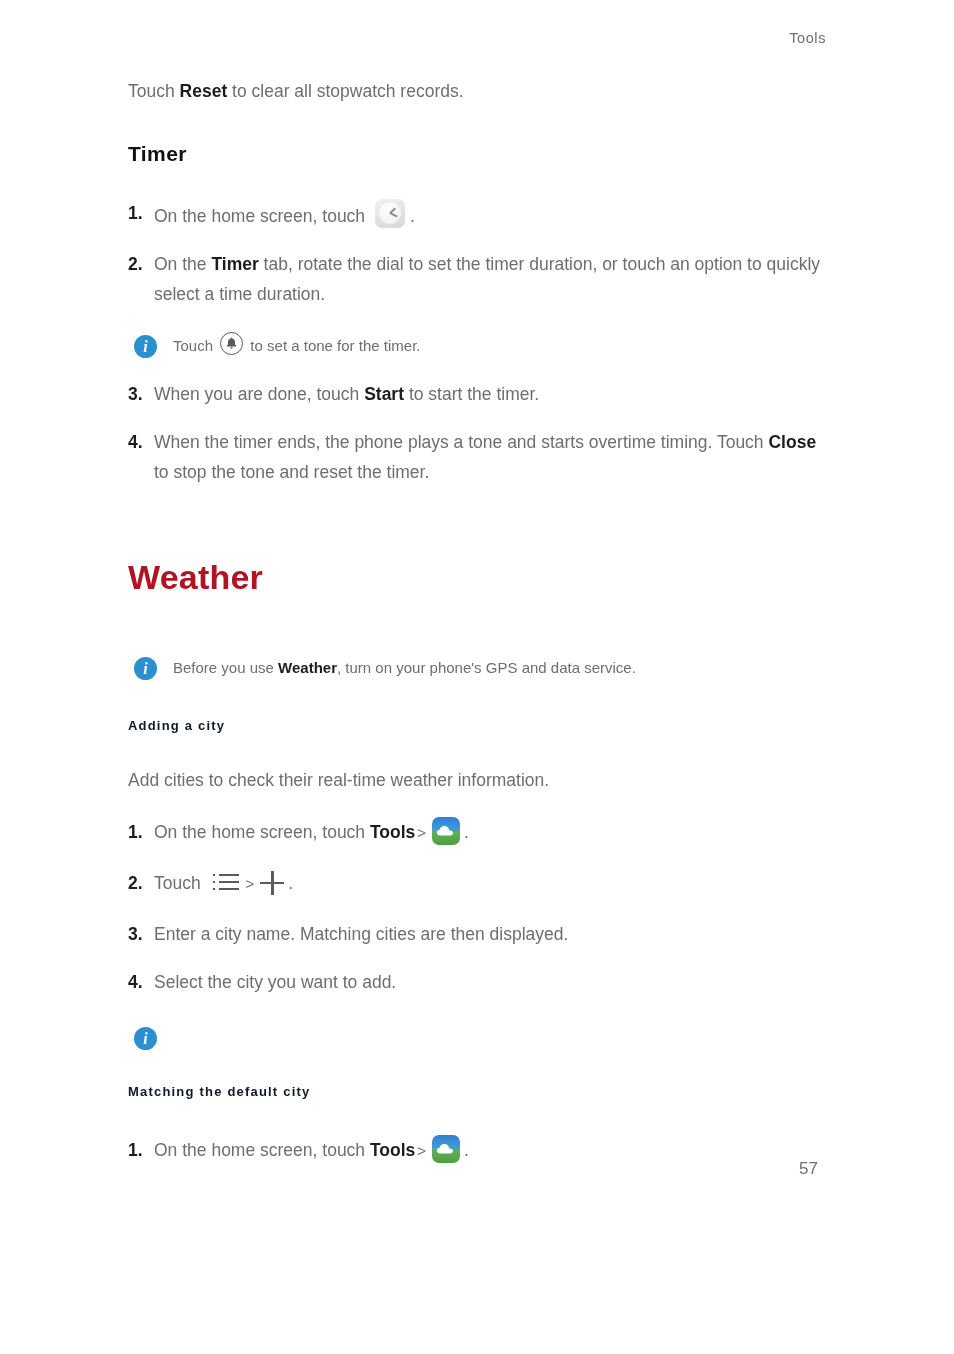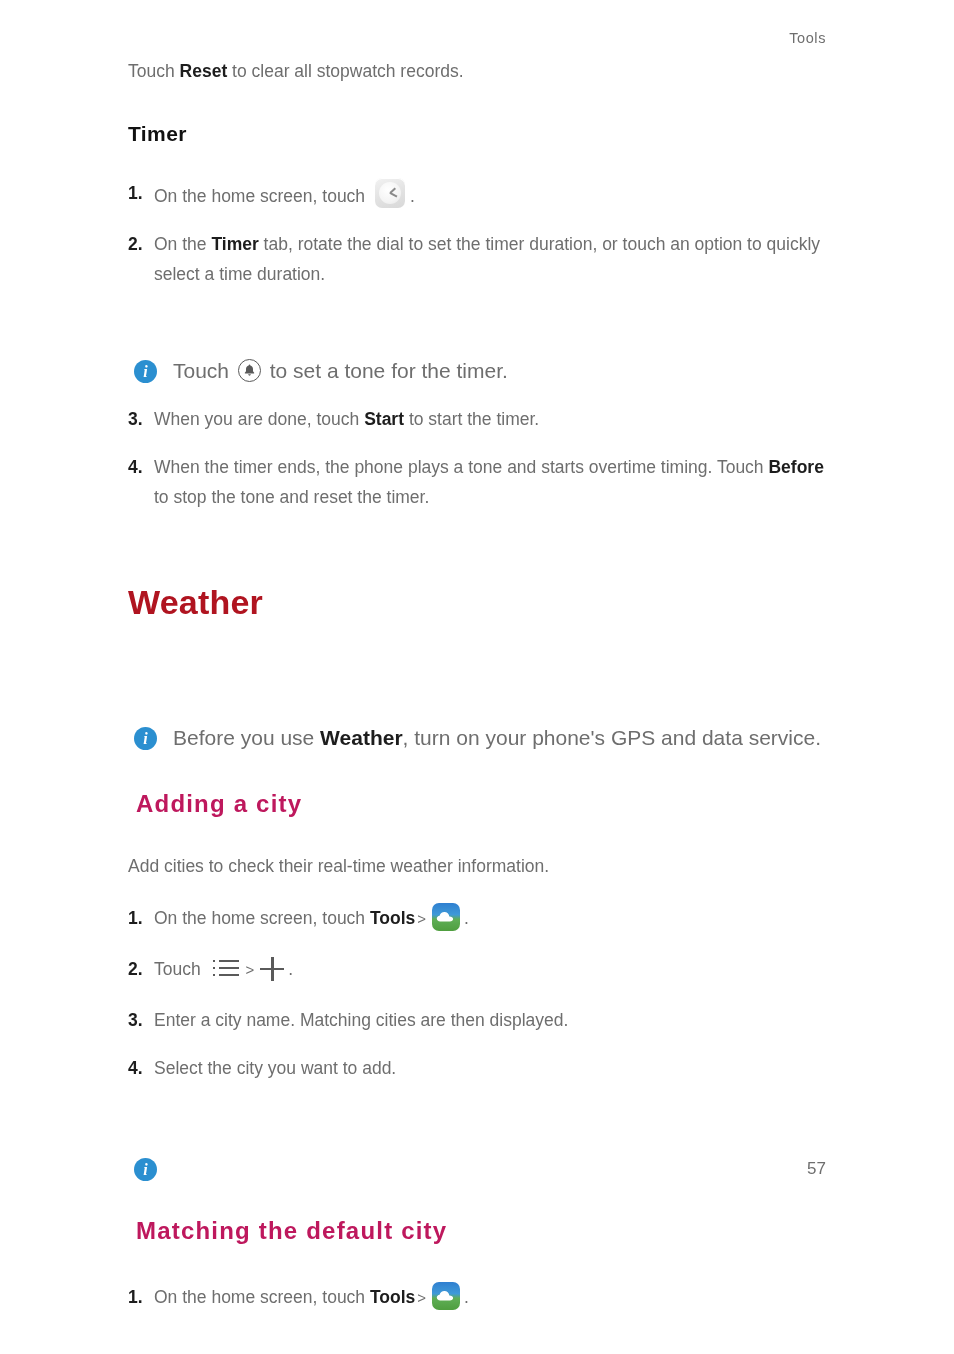--- a/index.html
+++ b/index.html
@@ -26,21 +26,21 @@
     position: absolute;
     top: 30px;
     right: 128px;
     font-size: 14.5px;
     color: #6e6e6e;
     letter-spacing: 0.6px;
   }
   .content {
     position: absolute;
     left: 128px;
-    top: 56px;
+    top: 76px;
     width: 700px;
   }
   .para {
     font-size: 17.5px;
     line-height: 30px;
     color: #6e6e6e;
     margin: 0 0 0 0;
   }
   b, strong, .b {
     color: #1d1d1d;
@@ -56,25 +56,25 @@
   }
   h2.sub-title {
     font-size: 21px;
     line-height: 28px;
     font-weight: bold;
     color: #111111;
     margin: 0;
     letter-spacing: 0.4px;
   }
   h3.sub-title-sm {
-    font-size: 24px;
+    font-size: 13px;
     line-height: 26px;
     font-weight: bold;
-    color: #be185d;
-    margin: 8px;
+    color: #0f172a;
+    margin: 0;
     letter-spacing: 1.2px;
   }
   .sp-18 { height: 18px; }
   .sp-20 { height: 20px; }
   .sp-22 { height: 22px; }
   .sp-26 { height: 26px; }
   .sp-30 { height: 30px; }
   .sp-34 { height: 34px; }
   .sp-44 { height: 44px; }
 
@@ -92,25 +92,24 @@
     top: 0;
     font-weight: bold;
     color: #1d1d1d;
     font-size: 17.5px;
   }
 
   
   .note {
     position: relative;
     padding-left: 45px;
-    font-size: 21px;
+    font-size: 15px;
     line-height: 30px;
     color: #6e6e6e;
     min-height: 30px;
-    margin-top: 45px;
   }
   .note .info-icon {
     position: absolute;
     left: 6px;
     top: 4px;
     width: 23px;
     height: 23px;
     border-radius: 50%;
     background: #2b8fd0;
     display: block;
@@ -228,21 +227,21 @@
   .ic-plus::before { left: 0; top: 11px; width: 24px; height: 2.2px; }
   .ic-plus::after  { top: 0; left: 11px; height: 24px; width: 2.2px; }
   
   .sep {
     font-size: 15px;
     color: #6e6e6e;
     padding: 0 2px;
   }
   .page-number {
     position: absolute;
-    right: 128px;
+    right: 136px;
     bottom: 38px;
     font-size: 17px;
     color: #6e6e6e;
   }
 </style>
 </head>
 <body>
 
 <div class="page">
 
@@ -279,21 +278,21 @@
 
     <div class="sp-18"></div>
 
     <div class="step">
       <span class="num">3.</span><span>When you are done, touch </span><b>Start</b><span> to start the timer.</span>
     </div>
 
     <div class="sp-18"></div>
 
     <div class="step">
-      <span class="num">4.</span><span>When the timer ends, the phone plays a tone and starts overtime timing. Touch </span><b>Before</b><span> to stop the tone and reset the timer.</span>
+      <span class="num">4.</span><span>When the timer ends, the phone plays a tone and starts overtime timing. Touch </span><b>Close</b><span> to stop the tone and reset the timer.</span>
     </div>
 
     <div class="sp-26"></div>
 
 
     <div class="sp-44"></div>
 
     <h1 class="section-title">Weather</h1>
 
     <div class="sp-30"></div>

